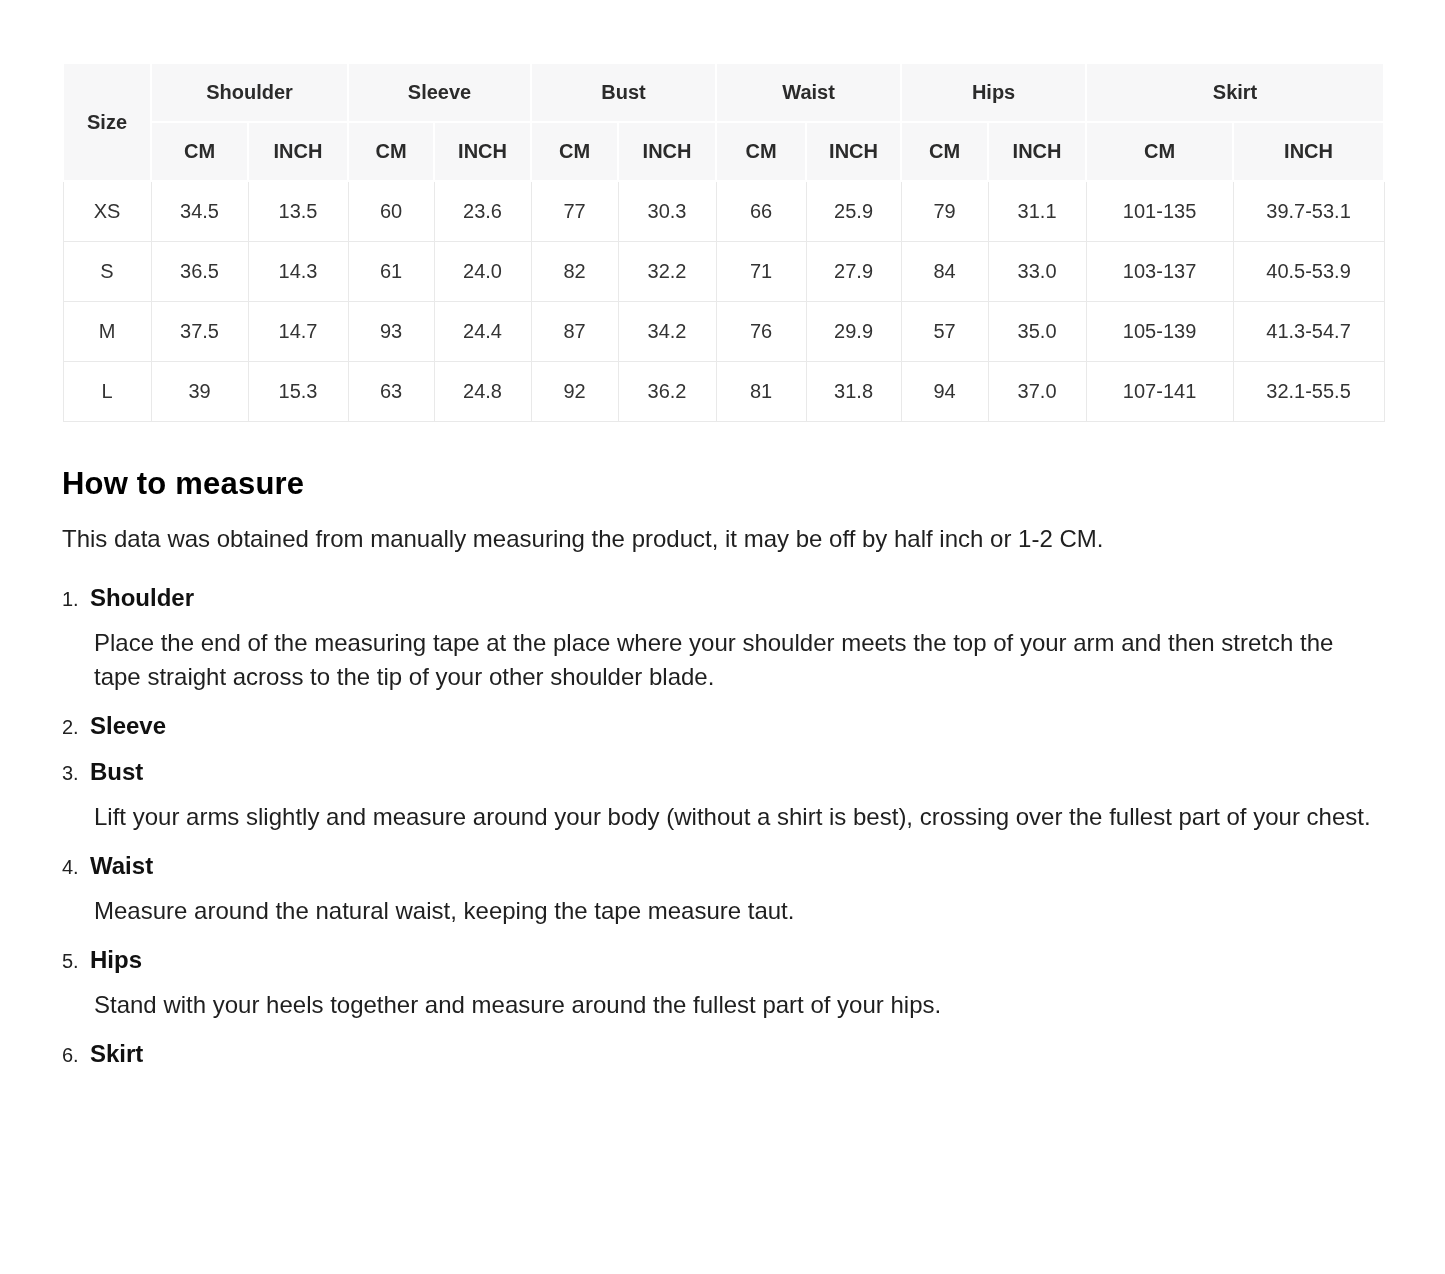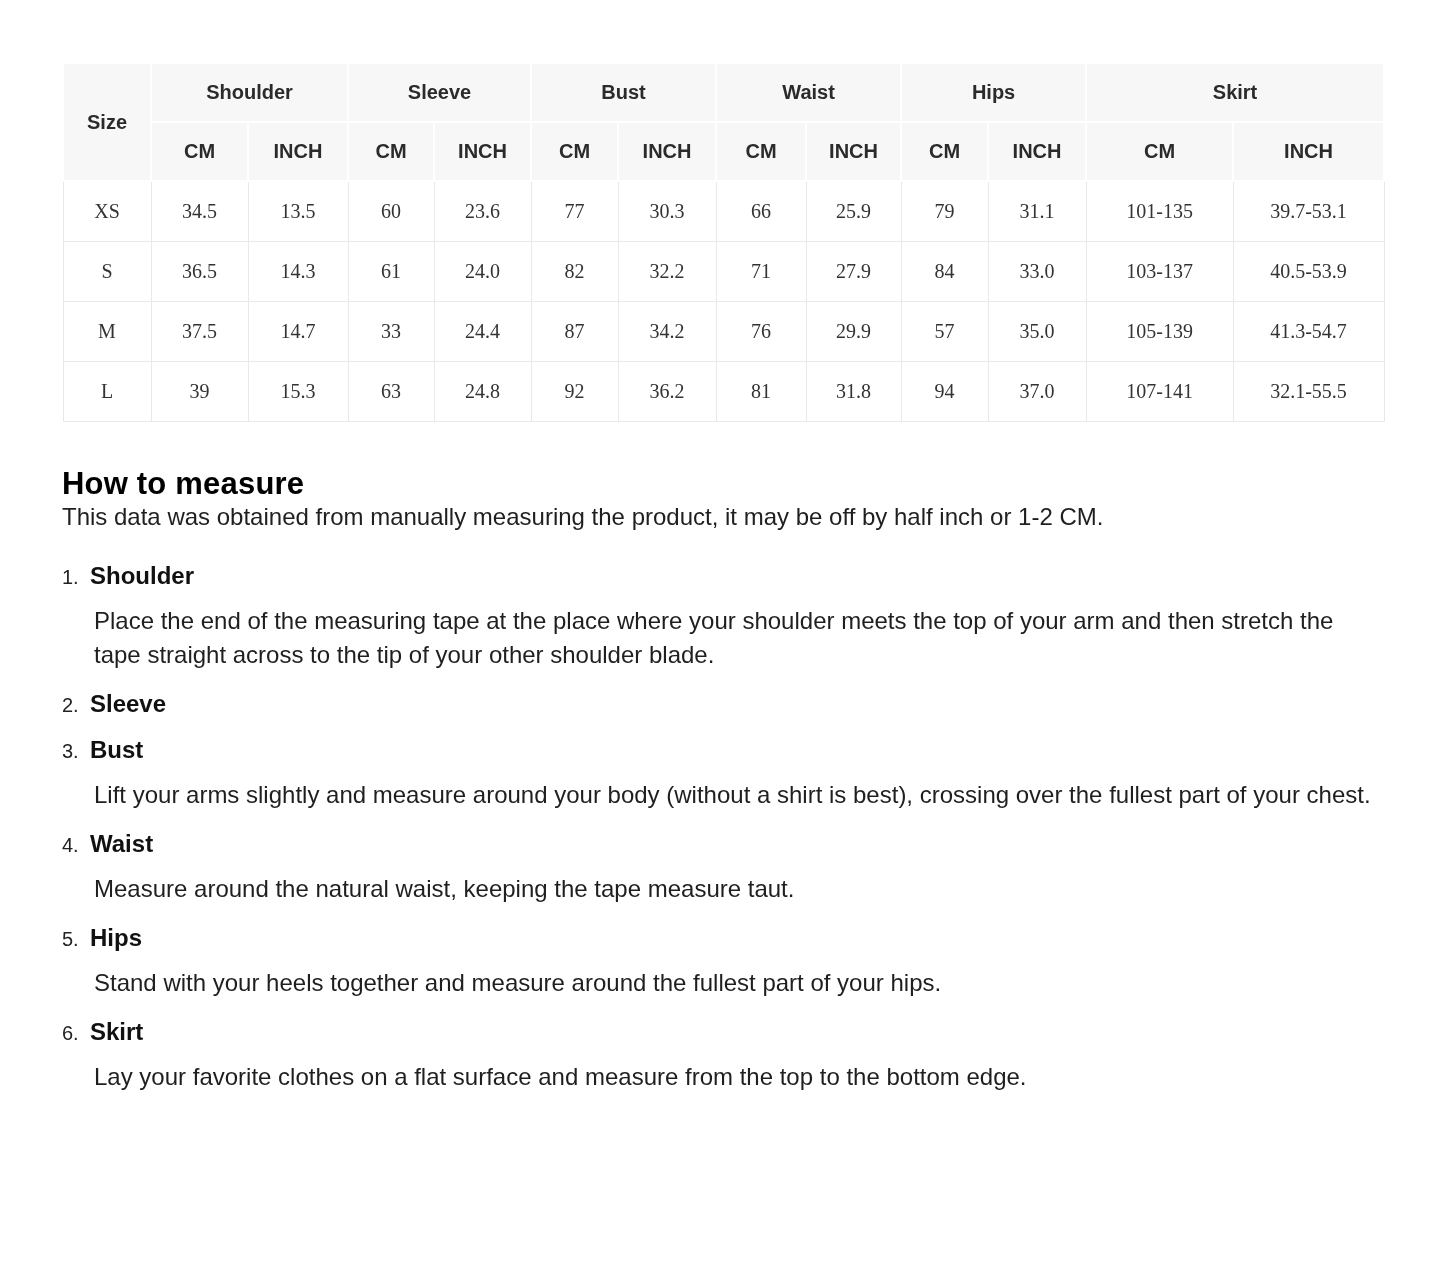--- a/index.html
+++ b/index.html
@@ -30,32 +30,32 @@
   }
   table.size-chart td {
     border: 1px solid #e9e9e9;
     font-size: 20px;
     color: #333333;
     text-align: center;
     vertical-align: middle;
     padding: 18px 4px;
     background: #ffffff;
     font-weight: normal;
-    font-family: Liberation Serif, serif;
   }
 
   
   .htm-title {
     margin-top: 44px;
     font-size: 31px;
     font-weight: bold;
     color: #000000;
     letter-spacing: 0.2px;
   }
   .htm-intro {
+    margin-top: 22px;
     font-size: 24px;
     color: #1f1f1f;
     line-height: 30px;
   }
   .steps { margin-top: 30px; }
   .step { margin-bottom: 18px; }
   .step-head {
     display: flex;
     align-items: baseline;
     margin-bottom: 14px;
@@ -152,21 +152,21 @@
       <td>27.9</td>
       <td>84</td>
       <td>33.0</td>
       <td>103-137</td>
       <td>40.5-53.9</td>
     </tr>
     <tr>
       <td>M</td>
       <td>37.5</td>
       <td>14.7</td>
-      <td>33</td>
+      <td>93</td>
       <td>24.4</td>
       <td>87</td>
       <td>34.2</td>
       <td>76</td>
       <td>29.9</td>
       <td>57</td>
       <td>35.0</td>
       <td>105-139</td>
       <td>41.3-54.7</td>
     </tr>
@@ -224,15 +224,14 @@
       <span class="step-num">5.</span>
       <span class="step-term">Hips</span>
     </div>
     <p class="step-desc">Stand with your heels together and measure around the fullest part of your hips.</p>
   </div>
   <div class="step">
     <div class="step-head">
       <span class="step-num">6.</span>
       <span class="step-term">Skirt</span>
     </div>
-    <p class="step-desc">Lay your favorite clothes on a flat surface and measure from the top to the bottom edge.</p>
   </div>
 </div>
 
 </body></html>

